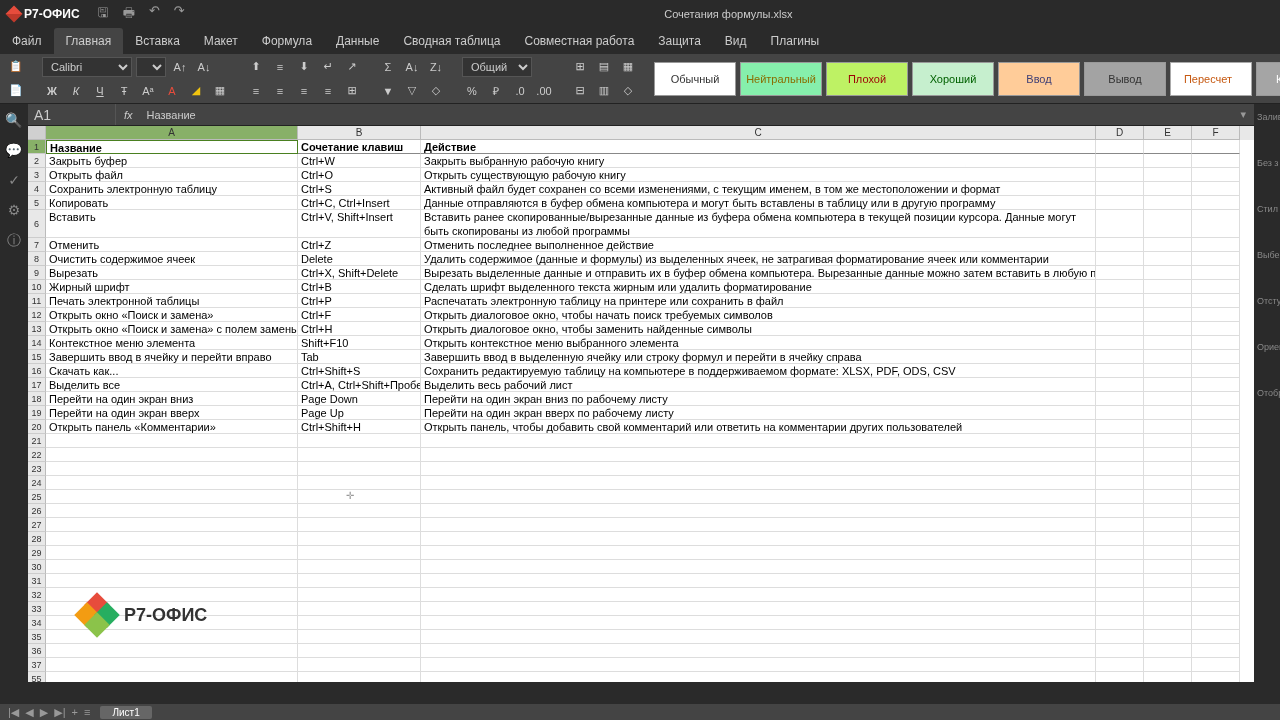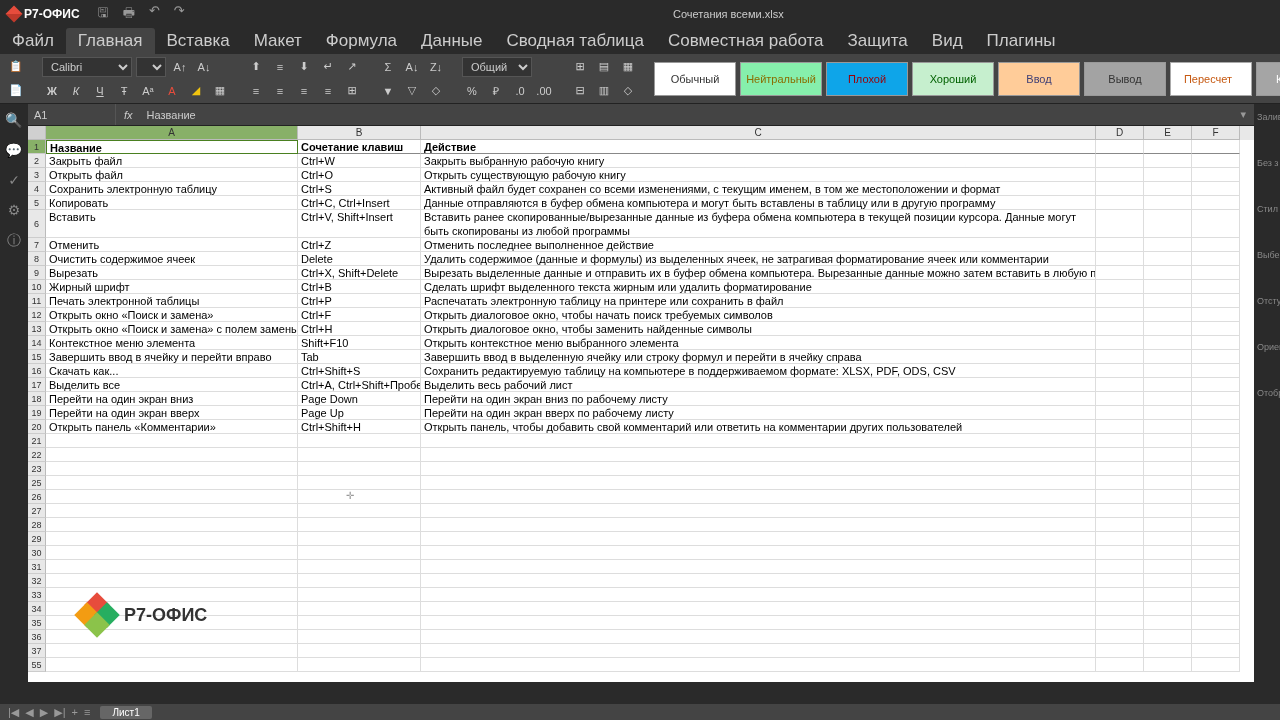--- a/index.html
+++ b/index.html
@@ -8,45 +8,45 @@
 
 .titlebar { height: 28px; background: #2a2a2a; display: flex; align-items: center; padding: 0 8px; }
 .logo { display: flex; align-items: center; gap: 4px; color: #fff; font-weight: bold; font-size: 12px; }
 .logo-icon { width: 12px; height: 12px; background: linear-gradient(135deg, #e74c3c 50%, #c0392b 50%); transform: rotate(45deg); }
 .titlebar-icons { display: flex; gap: 14px; margin-left: 18px; }
 .titlebar-icons span { color: #999; cursor: pointer; font-size: 13px; }
 .doc-title { flex: 1; text-align: center; color: #ccc; font-size: 11px; }
 
 
 .menubar { height: 26px; background: #2a2a2a; display: flex; align-items: stretch; }
-.menu-item { padding: 0 12px; display: flex; align-items: center; color: #ccc; cursor: pointer; font-size: 17px; }
+.menu-item { padding: 0 12px; display: flex; align-items: center; color: #ccc; cursor: pointer; font-size: 12px; }
 .menu-item.active { background: #444; border-radius: 3px 3px 0 0; }
 
 
 .toolbar { height: 50px; background: #444; display: flex; align-items: center; padding: 0 6px; gap: 4px; border-bottom: 1px solid #222; }
 .tb-col { display: flex; flex-direction: column; gap: 4px; }
 .tb-row { display: flex; align-items: center; gap: 4px; }
 .tb-sep { width: 1px; height: 40px; background: #555; margin: 0 4px; }
 .tb-btn { width: 20px; height: 20px; display: flex; align-items: center; justify-content: center; color: #ccc; cursor: pointer; font-size: 11px; border-radius: 2px; }
 .tb-select { background: #333; border: 1px solid #555; color: #ccc; height: 20px; font-size: 11px; padding: 0 4px; }
 .font-name { width: 90px; }
 .font-size { width: 30px; }
 .num-format { width: 70px; }
 .style-btn { height: 34px; padding: 0 14px; display: flex; align-items: center; justify-content: center; background: #fff; color: #333; font-size: 11px; cursor: pointer; border: 1px solid #999; min-width: 82px; }
 .style-neutral { background: #86efac; color: #8a6d00; }
-.style-bad { background: #0ea5e9; color: #9c0006; }
+.style-bad { background: #bef264; color: #9c0006; }
 .style-good { background: #c6efce; color: #006100; }
 .style-input { background: #ffcc99; color: #3f3f76; }
 .style-output { background: #a3a3a3; color: #333; }
 .style-calc { background: #fff; color: #c65911; border: 1px solid #aaa; padding-left: 8px; }
 .style-control { background: #a5a5a5; color: #fff; }
 
 
 .formula-bar { height: 22px; background: #444; display: flex; align-items: center; border-bottom: 1px solid #222; margin-left: 28px; }
-.cell-ref { width: 88px; padding: 0 6px; color: #ccc; font-size: 11px; border-right: 1px solid #555; height: 100%; display: flex; align-items: center; }
+.cell-ref { width: 88px; padding: 0 6px; color: #ccc; font-size: 14px; border-right: 1px solid #555; height: 100%; display: flex; align-items: center; }
 .fx { padding: 0 8px; font-style: italic; color: #ccc; }
 .formula-text { flex: 1; padding: 0 6px; color: #ccc; }
 .formula-expand { padding: 0 8px; color: #999; }
 
 
 .main { display: flex; height: calc(100% - 126px - 16px); }
 .left-sidebar { width: 28px; background: #2a2a2a; display: flex; flex-direction: column; align-items: center; padding-top: 8px; gap: 14px; }
 .left-sidebar span { color: #888; cursor: pointer; font-size: 14px; }
 
 
@@ -101,21 +101,21 @@
   <div class="logo">
     <span class="logo-icon"></span>
     <span>Р7-ОФИС</span>
   </div>
   <div class="titlebar-icons">
     <span>🖫</span>
     <span>🖶</span>
     <span>↶</span>
     <span>↷</span>
   </div>
-  <div class="doc-title">Сочетания всеми.xlsx</div>
+  <div class="doc-title">Сочетания формулы.xlsx</div>
 </div>
 
 <div class="menubar">
   <div class="menu-item">Файл</div>
   <div class="menu-item active">Главная</div>
   <div class="menu-item">Вставка</div>
   <div class="menu-item">Макет</div>
   <div class="menu-item">Формула</div>
   <div class="menu-item">Данные</div>
   <div class="menu-item">Сводная таблица</div>
@@ -254,21 +254,21 @@
             <div class="row-h">1</div>
             <div class="cell cell-A sel-cell">Название</div>
             <div class="cell cell-B">Сочетание клавиш</div>
             <div class="cell cell-C">Действие</div>
             <div class="cell cell-D"></div>
             <div class="cell cell-E"></div>
             <div class="cell cell-F"></div>
           </div>
           <div class="row">
             <div class="row-h">2</div>
-            <div class="cell cell-A">Закрыть файл</div>
+            <div class="cell cell-A">Закрыть буфер</div>
             <div class="cell cell-B">Ctrl+W</div>
             <div class="cell cell-C">Закрыть выбранную рабочую книгу</div>
             <div class="cell cell-D"></div>
             <div class="cell cell-E"></div>
             <div class="cell cell-F"></div>
           </div>
           <div class="row">
             <div class="row-h">3</div>
             <div class="cell cell-A">Открыть файл</div>
             <div class="cell cell-B">Ctrl+O</div>
@@ -443,20 +443,29 @@
             <div class="row-h">22</div>
             <div class="cell cell-A"></div>
             <div class="cell cell-B"></div>
             <div class="cell cell-C"></div>
             <div class="cell cell-D"></div>
             <div class="cell cell-E"></div>
             <div class="cell cell-F"></div>
           </div>
           <div class="row">
             <div class="row-h">23</div>
+            <div class="cell cell-A"></div>
+            <div class="cell cell-B"></div>
+            <div class="cell cell-C"></div>
+            <div class="cell cell-D"></div>
+            <div class="cell cell-E"></div>
+            <div class="cell cell-F"></div>
+          </div>
+          <div class="row">
+            <div class="row-h">24</div>
             <div class="cell cell-A"></div>
             <div class="cell cell-B"></div>
             <div class="cell cell-C"></div>
             <div class="cell cell-D"></div>
             <div class="cell cell-E"></div>
             <div class="cell cell-F"></div>
           </div>
           <div class="row">
             <div class="row-h">25</div>
             <div class="cell cell-A"></div>

